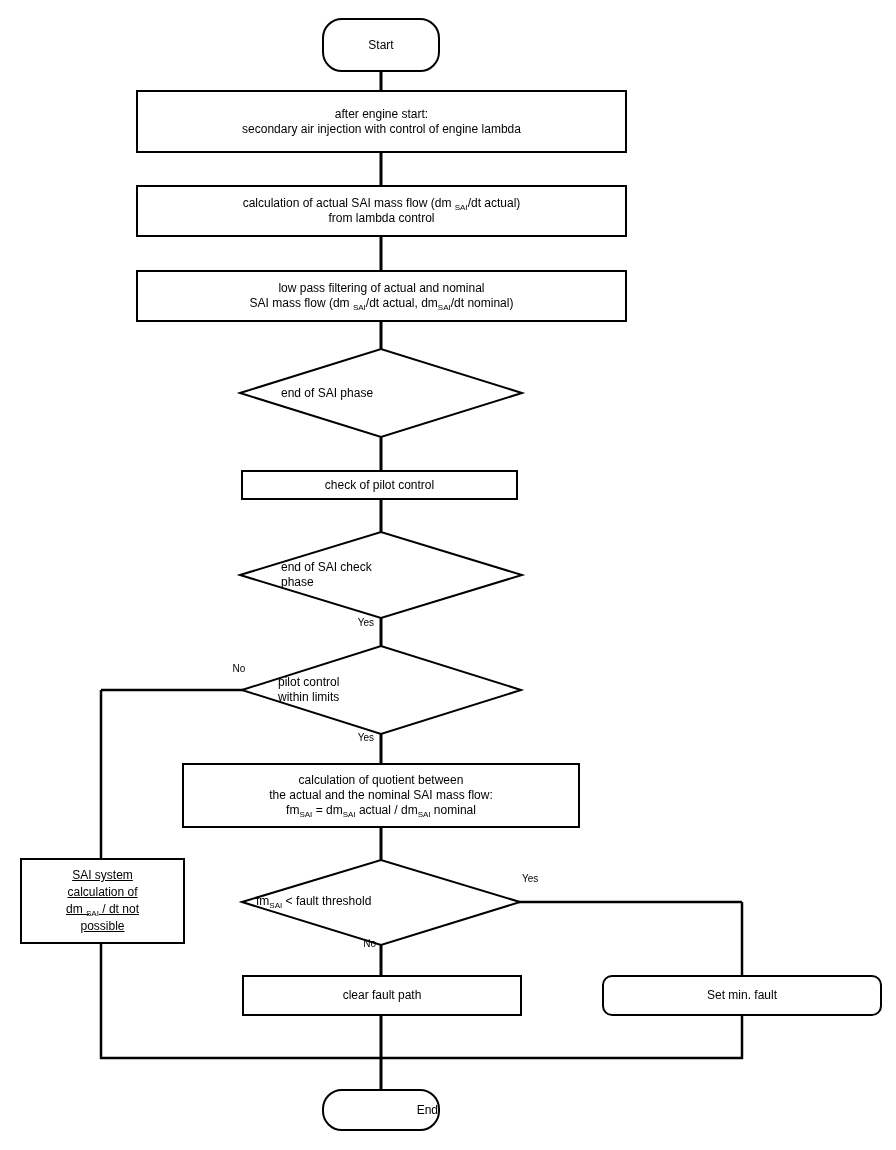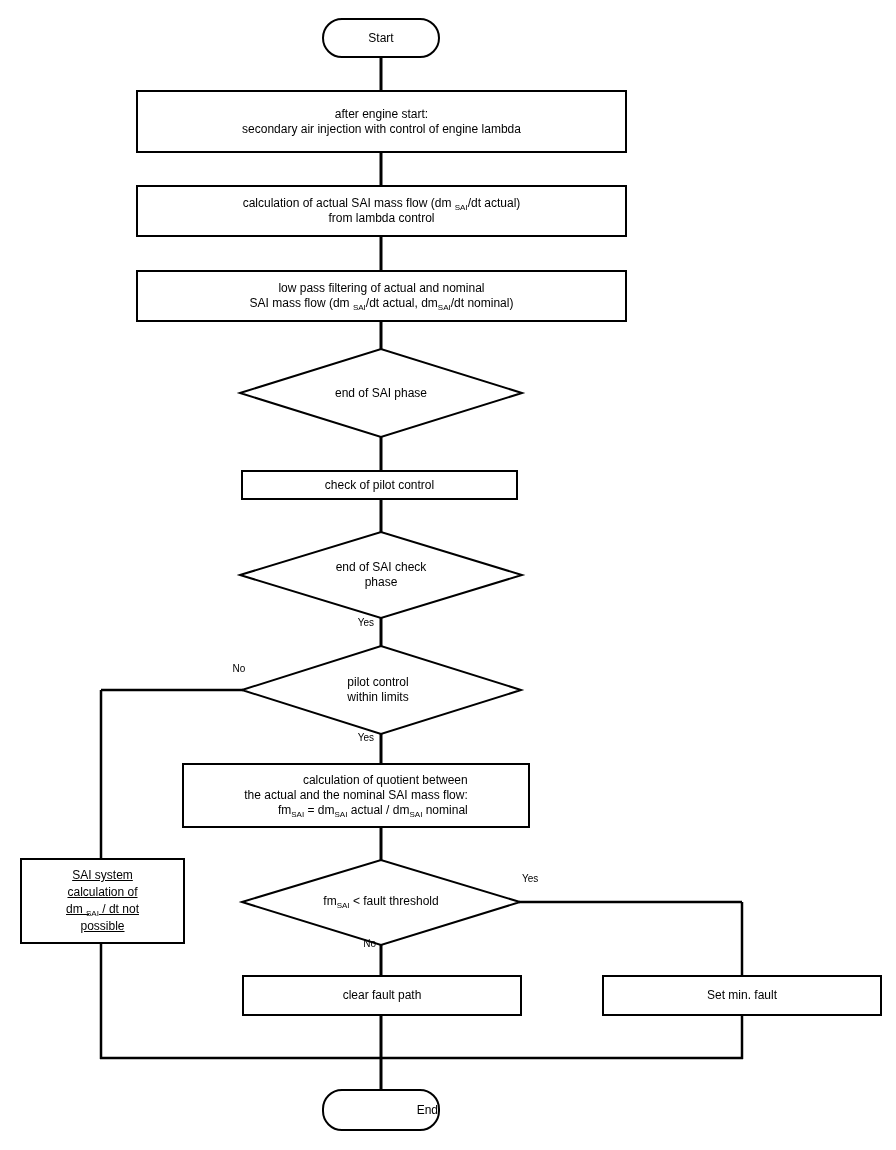--- a/index.html
+++ b/index.html
@@ -15,21 +15,21 @@
   }
   .wires { position:absolute; left:0; top:0; width:896px; height:1150px; }
   .node {
     position:absolute; background:#ffffff; border:2px solid #000;
     display:flex; align-items:center; justify-content:center;
     text-align:center; font-size:12px; line-height:15px;
   }
   .terminator { border-radius:20px; }
   .rich div { white-space:nowrap; }
   .dlabel {
-    position:absolute; text-align:center; font-size:12px; line-height:15px;
+    position:absolute; text-align:left; font-size:12px; line-height:15px;
     white-space:pre-line;
   }
   .elabel { position:absolute; font-size:10px; line-height:16px; }
   .al-r { text-align:right; }
   .al-c { text-align:center; }
   sub { font-size:8px; line-height:0; }
   .sai-box { line-height:17px;text-decoration:underline; }
 </style>
 </head>
 <body>
@@ -54,21 +54,21 @@
     <line x1="519" y1="902" x2="742" y2="902" stroke-width="2.5"></line>
     <line x1="742" y1="902" x2="742" y2="1059" stroke-width="2.5"></line>
     <line x1="100" y1="1058" x2="743" y2="1058" stroke-width="2.5"></line>
 
     <polygon points="240,393 381,349 522,393 381,437" fill="#ffffff" stroke-width="2"></polygon>
     <polygon points="240,575 381,532 522,575 381,618" fill="#ffffff" stroke-width="2"></polygon>
     <polygon points="242,690 381,646 521,690 381,734" fill="#ffffff" stroke-width="2"></polygon>
     <polygon points="242,902 381,860 520,902 381,945" fill="#ffffff" stroke-width="2"></polygon>
   </svg>
 
-  <div class="node terminator" style="left:322px; top:18px; width:118px; height:40px;">
+  <div class="node terminator" style="left:322px; top:18px; width:118px; height:54px;">
     <span>Start</span>
   </div>
 
   <div class="node" style="left:136px; top:90px; width:491px; height:63px;">
     <div class="rich">
         <div>after engine start:</div>
         <div>secondary air injection with control of engine lambda</div>
       </div>
   </div>
 
@@ -83,42 +83,42 @@
     <div class="rich">
         <div>low pass filtering of actual and nominal</div>
         <div>SAI mass flow (dm <sub>SAI</sub>/dt actual, dm<sub>SAI</sub>/dt nominal)</div>
       </div>
   </div>
 
   <div class="node" style="left:241px; top:470px; width:277px; height:30px;">
     <span>check of pilot control</span>
   </div>
 
-  <div class="node" style="left:182px; top:763px; width:348px; height:65px;text-align:right;">
+  <div class="node" style="left:182px; top:763px; width:398px; height:65px;">
     <div class="rich">
         <div>calculation of quotient between</div>
         <div>the actual and the nominal SAI mass flow:</div>
         <div>fm<sub>SAI</sub> = dm<sub>SAI</sub> actual / dm<sub>SAI</sub> nominal</div>
       </div>
   </div>
 
   <div class="node sai-box" style="left:20px; top:858px; width:165px; height:86px;">
     <div class="rich">
         <div>SAI system</div>
         <div>calculation of</div>
         <div>dm <sub>SAI</sub> / dt not</div>
         <div>possible</div>
       </div>
   </div>
 
   <div class="node" style="left:242px; top:975px; width:280px; height:41px;">
     <span>clear fault path</span>
   </div>
 
-  <div class="node" style="left:602px; top:975px; width:280px; height:41px;">
+  <div class="node" style="left:602px; top:975px; width:280px; height:41px;border-radius:10px;">
     <span>Set min. fault</span>
   </div>
 
   <div class="node terminator" style="left:322px; top:1089px; width:118px; height:42px;justify-content:flex-end;">
     <span>End</span>
   </div>
 
   <div class="dlabel" style="left:281px; top:386px; width:200px;">end of SAI phase</div>
 
   <div class="dlabel" style="left:281px; top:560px; width:200px;">end of SAI check

